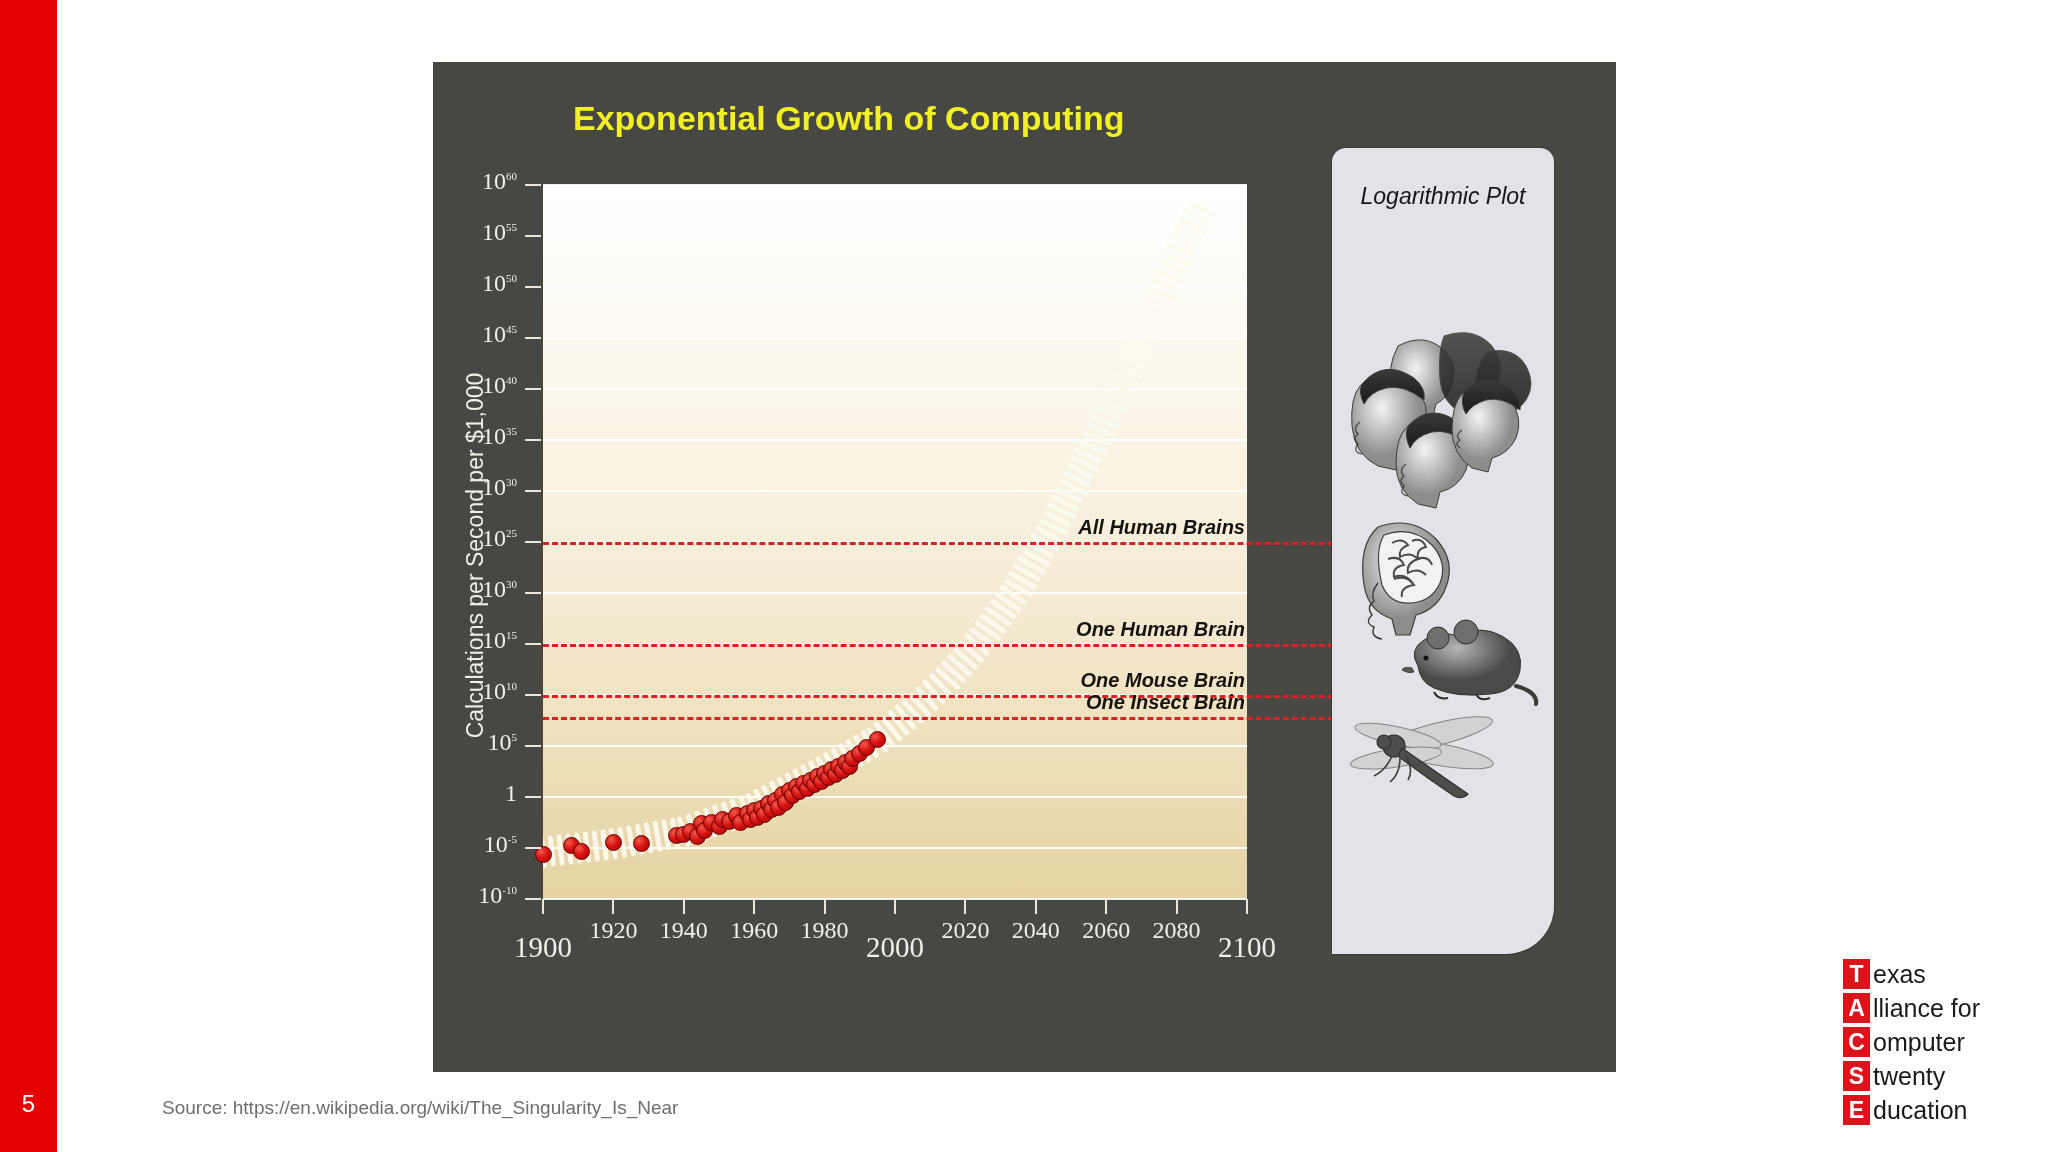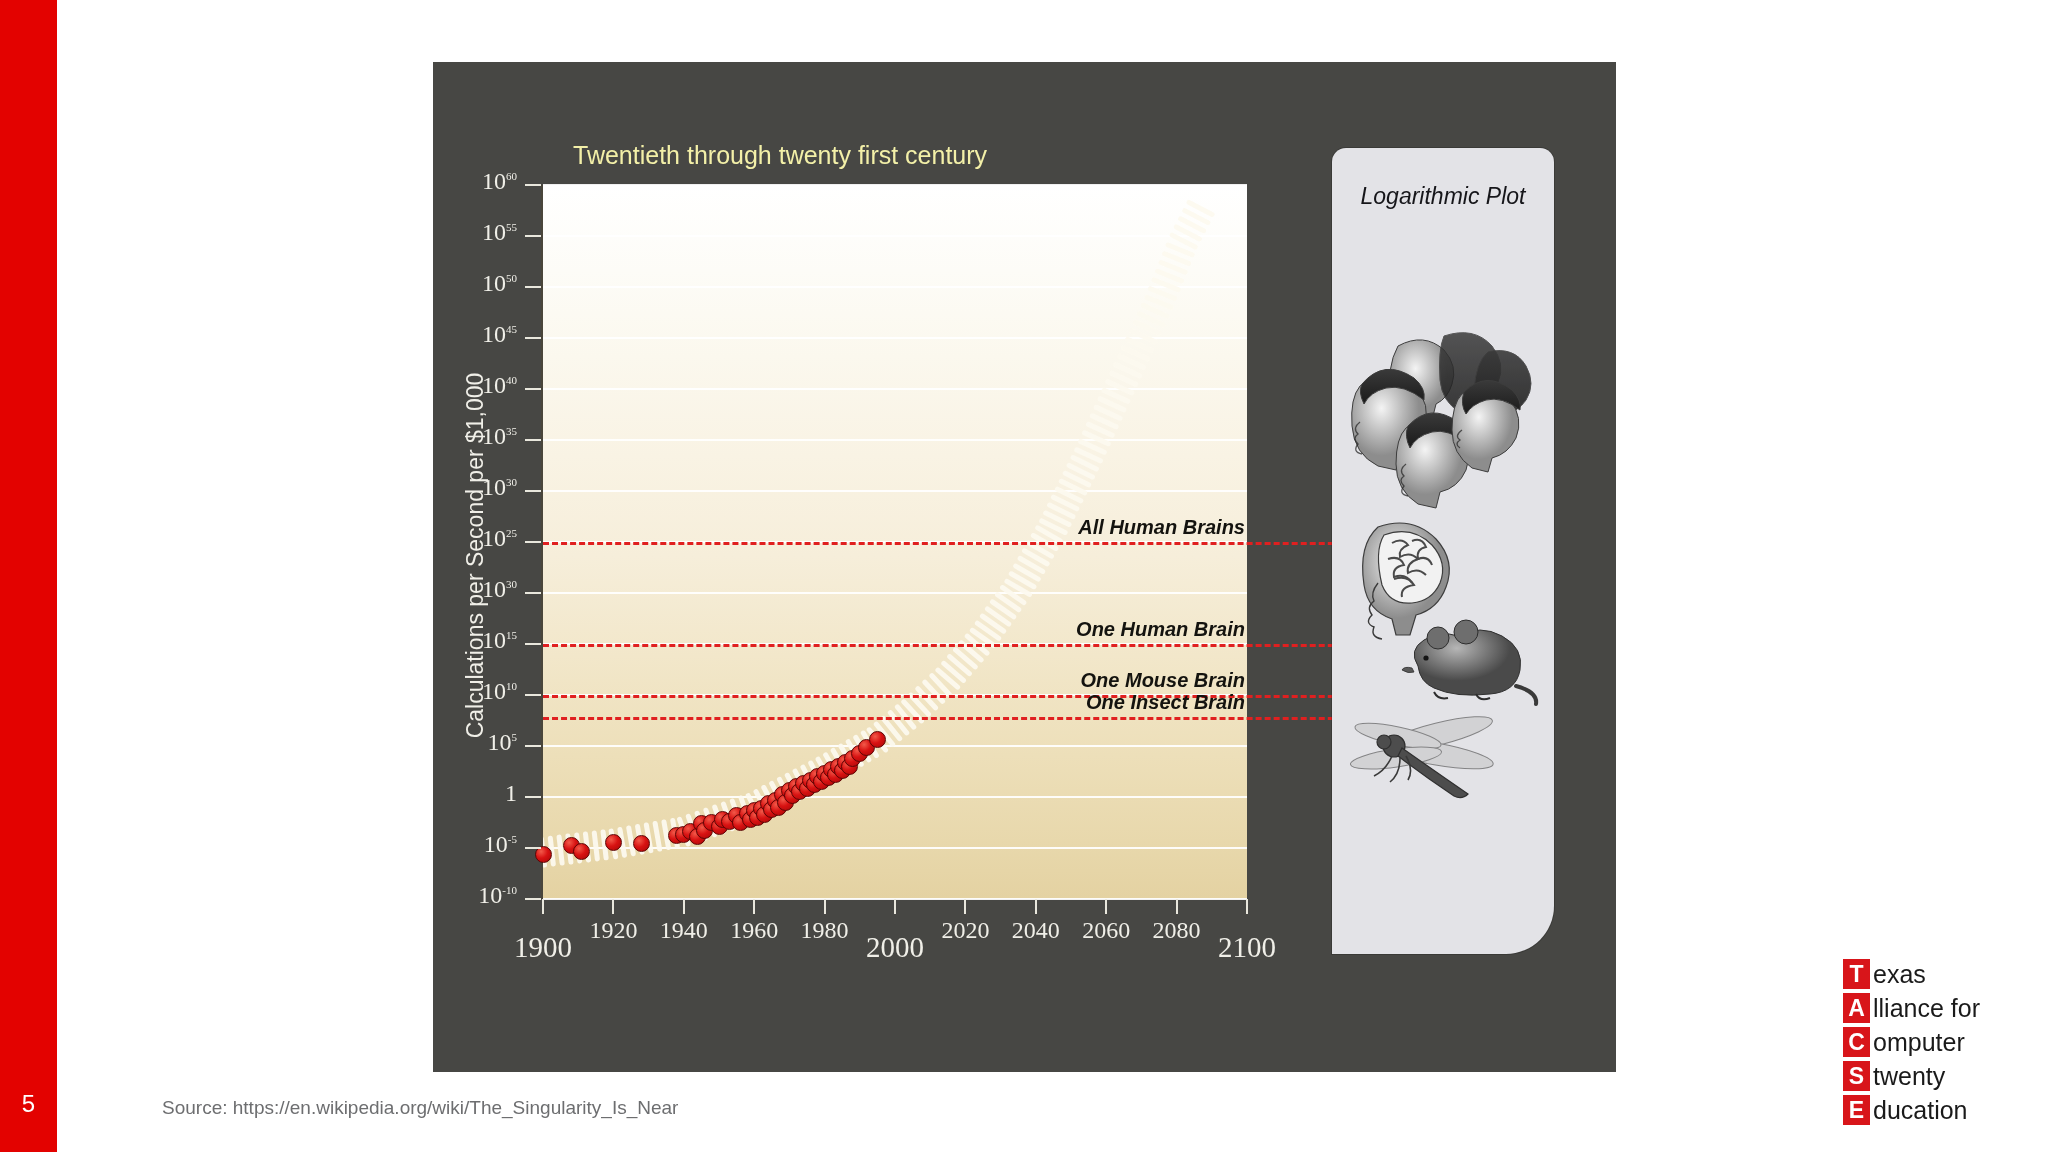--- a/index.html
+++ b/index.html
@@ -179,21 +179,21 @@
     <span class="tacse-rest">twenty</span>
   </div>
   <div class="tacse-row">
     <span class="tacse-box">E</span>
     <span class="tacse-rest">ducation</span>
   </div>
 </div>
 
 <div id="chart-panel">
 
-  <div id="chart-subtitle">Twentieth through twenty first century</div>
+  <div id="chart-title">Exponential Growth of Computing</div>
 
   <div id="y-axis-title">Calculations per Second per $1,000</div>
 
   <div id="plot-left-edge"></div>
 
   <div id="plot-area">
     <div id="gridlines">
         <div class="gridline" style="top: -1px;"></div>
         <div class="gridline" style="top: 50px;"></div>
         <div class="gridline" style="top: 101px;"></div>

